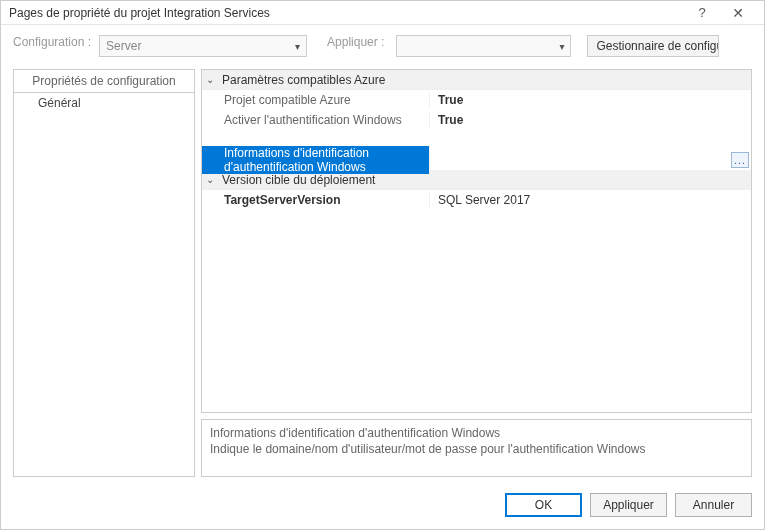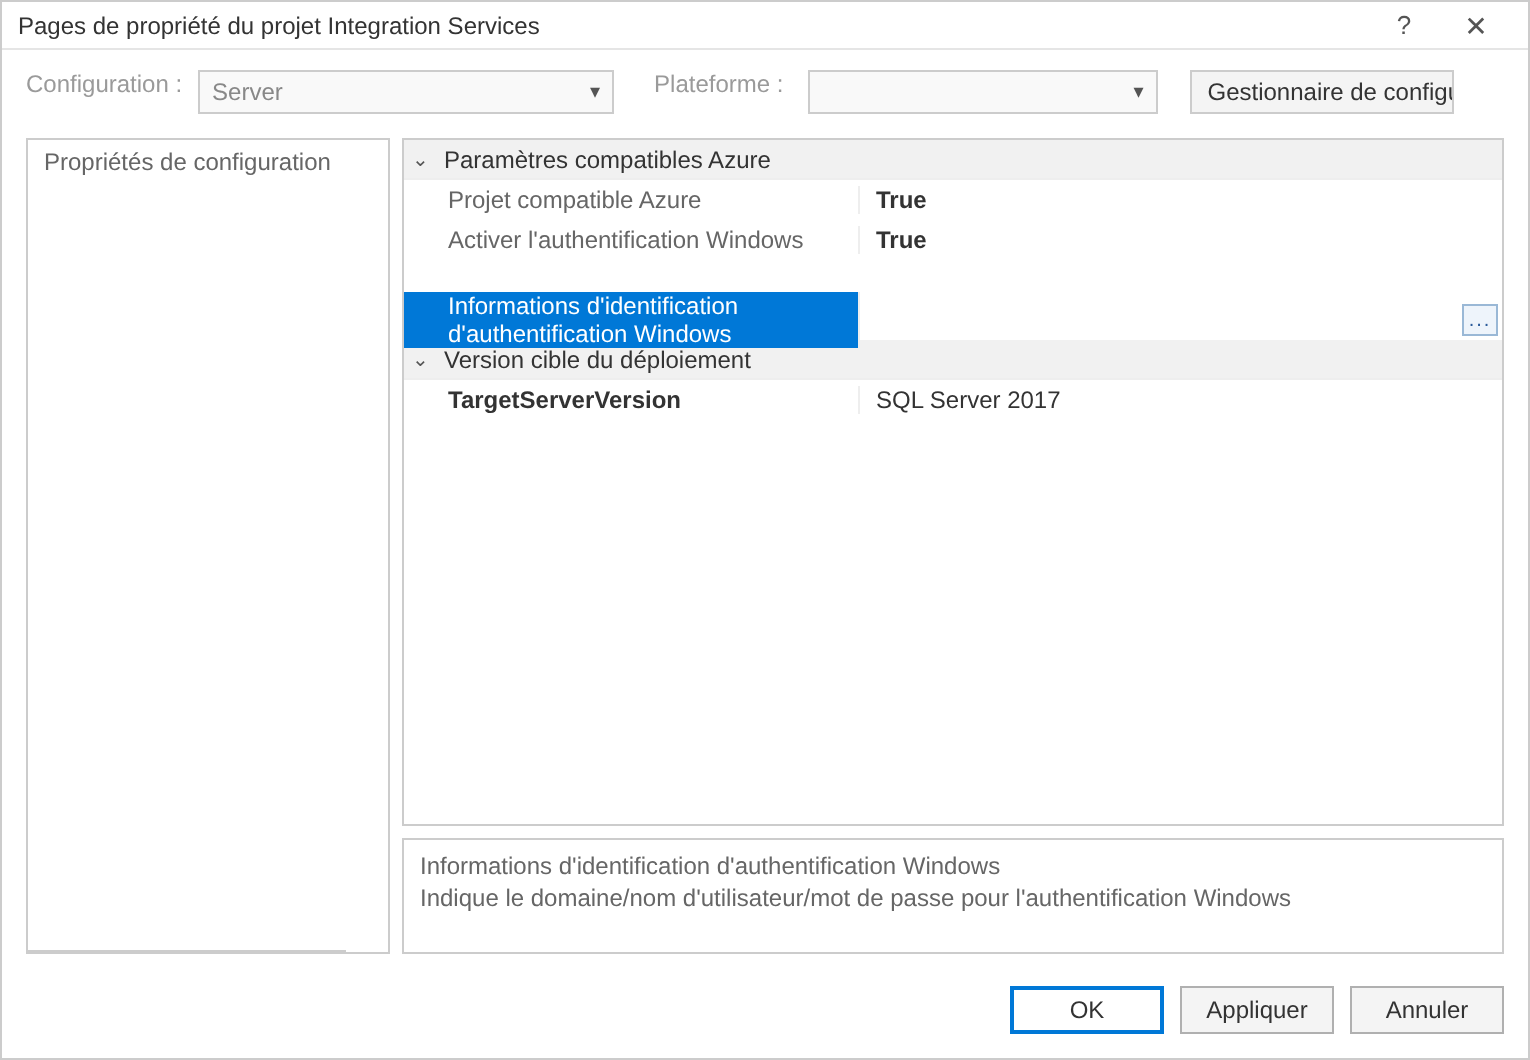--- a/index.html
+++ b/index.html
@@ -10,21 +10,21 @@
     .titlebar .close { font-size: 14px; }
     .config-row { padding: 10px 12px 12px 12px; display: flex; align-items: flex-start; gap: 8px; }
     .label-gray { color: #9a9a9a; }
     .dropdown { position: relative; border: 1px solid #ccc; background: #f9f9f9; height: 22px; display: flex; align-items: center; padding: 0 6px; }
     .dropdown .dd-text { color: #888; flex: 1; }
     .dropdown .chev { color: #555; font-size: 10px; }
     .dd-config { width: 208px; }
     .dd-platform { width: 175px; margin-left: 4px; }
     .btn-configmgr { height: 22px; border: 1px solid #ccc; background: #f4f4f4; padding: 0 8px; color: #333; margin-left: 8px; width: 132px; text-align: center; overflow: hidden; white-space: nowrap; }
     .main { display: flex; flex: 1; padding: 0 12px 8px 12px; gap: 6px; min-height: 0; }
-    .left-panel { width: 182px; border: 1px solid #ccc; background: #fff; display: flex; flex-direction: row; }
+    .left-panel { width: 182px; border: 1px solid #ccc; background: #fff; display: flex; flex-direction: column; }
     .left-panel .tab-header { border-bottom: 1px solid #ccc; padding: 4px 8px; color: #666; background: #fff; text-align: center; }
     .left-panel .tree-item { padding: 3px 8px 3px 24px; color: #444; }
     .right-panel { flex: 1; display: flex; flex-direction: column; gap: 6px; min-height: 0; }
     .prop-grid { flex: 1; border: 1px solid #ccc; overflow: hidden; background: #fff; }
     .cat-row { display: flex; align-items: center; background: #f1f1f1; height: 20px; padding-left: 4px; gap: 4px; border-bottom: 1px solid #eee; }
     .cat-row .chev-down { color: #555; font-size: 10px; width: 12px; }
     .cat-row .cat-label { color: #333; }
     .prop-row { display: flex; height: 20px; align-items: center; }
     .prop-name { width: 228px; padding-left: 22px; color: #666; display: flex; align-items: center; border-right: 1px solid #eee; }
     .prop-val { flex: 1; padding-left: 8px; color: #333; display: flex; align-items: center; }
@@ -49,31 +49,32 @@
   <div class="help">?</div>
   <div class="close">✕</div>
 </div>
 
 <div class="config-row">
   <span class="label-gray">Configuration :</span>
   <div class="dropdown dd-config">
     <span class="dd-text">Server</span>
     <span class="chev">▾</span>
   </div>
-  <span class="label-gray plat-label">Plateforme :</span>
+  <span class="label-gray plat-label">Appliquer :</span>
   <div class="dropdown dd-platform">
     <span class="dd-text"></span>
     <span class="chev">▾</span>
   </div>
   <button class="btn-configmgr">Gestionnaire de configuration...</button>
 </div>
 
 <div class="main">
   <div class="left-panel">
     <div class="tab-header">Propriétés de configuration</div>
+    <div class="tree-item">Général</div>
   </div>
   <div class="right-panel">
     <div class="prop-grid">
       <div class="cat-row">
         <span class="chev-down">⌄</span>
         <span class="cat-label">Paramètres compatibles Azure</span>
       </div>
       <div class="prop-row">
         <div class="prop-name">Projet compatible Azure</div>
         <div class="prop-val bold">True</div>

